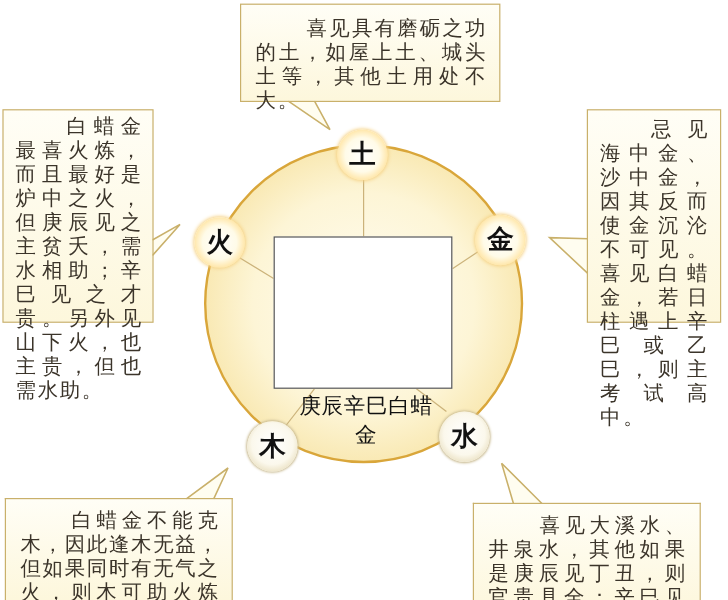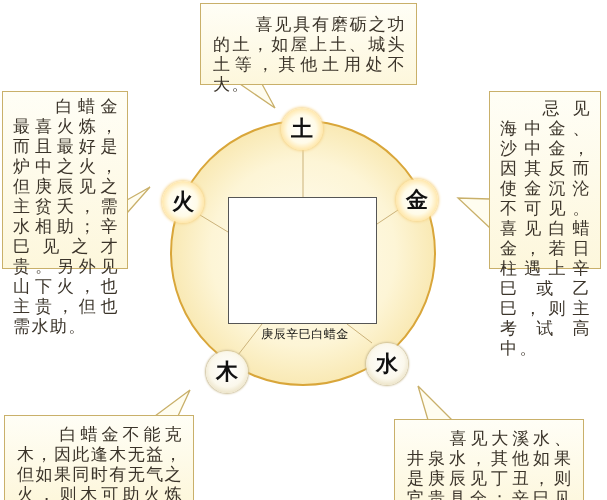--- a/index.html
+++ b/index.html
@@ -29,21 +29,21 @@
     background:radial-gradient(circle at 50% 45%, #ffffff 0%, #fbf8ec 55%, #e9dfbf 80%, #bfae82 100%);
     box-shadow:0 0 2px 1px #cbbd95;
   }
   .photo {
     position:absolute; left:228px; top:197px; width:149px; height:127px;
     background:#ffffff; border:1px solid #555; box-sizing:border-box;
   }
   .caption {
     position:absolute; left:242px; top:326px; width:126px; text-align:center;
     font-family:"DejaVu Sans", "Liberation Sans", sans-serif;
-    font-size:12px; color:#111; letter-spacing:0.5px;
+    font-size:18px; color:#111; letter-spacing:0.5px;
   }
 </style>
 </head>
 <body>
 
 <div class="stage">
 
   <svg width="607" height="500" style="position:absolute;left:0;top:0">
     <defs>
       <radialGradient id="ringGrad" cx="50%" cy="50%" r="50%">

